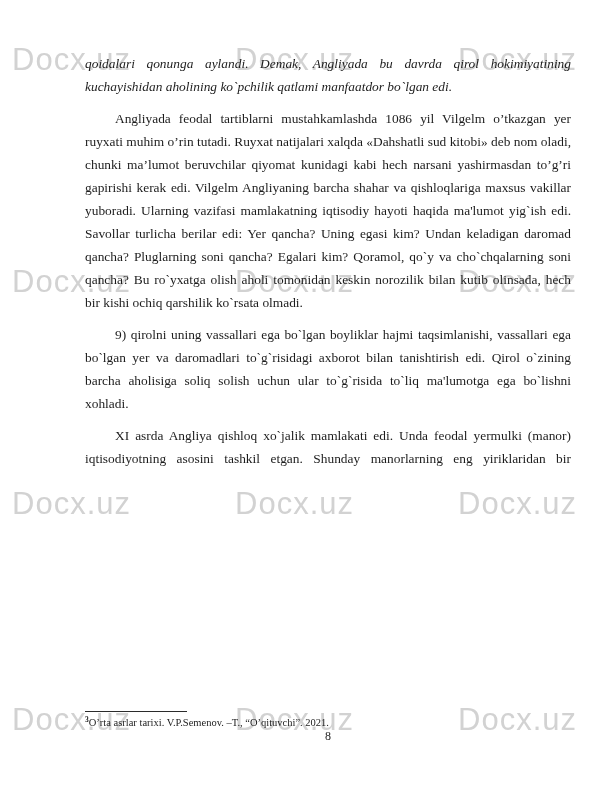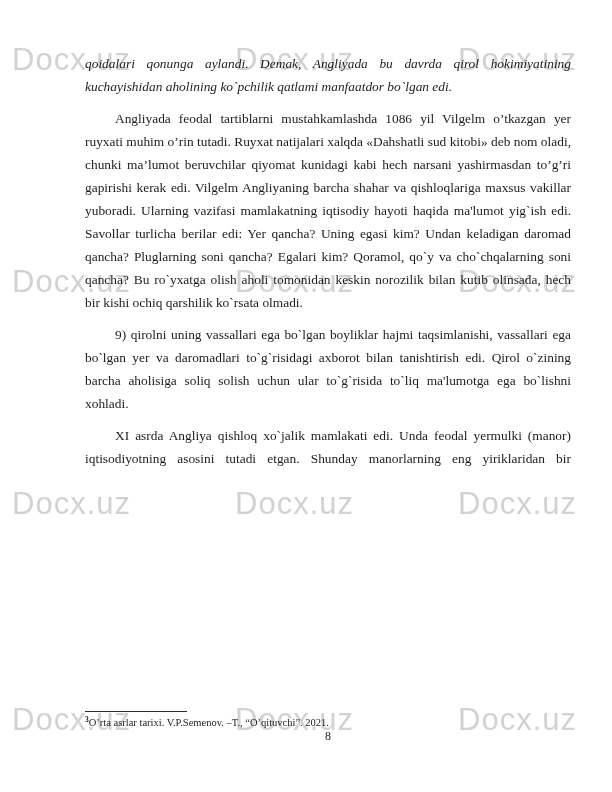--- a/index.html
+++ b/index.html
@@ -91,20 +91,20 @@
       <span class="watermark" style="left: 235px; top: 486px;">Docx.uz</span>
       <span class="watermark" style="left: 458px; top: 486px;">Docx.uz</span>
       <span class="watermark" style="left: 12px; top: 702px;">Docx.uz</span>
       <span class="watermark" style="left: 235px; top: 702px;">Docx.uz</span>
       <span class="watermark" style="left: 458px; top: 702px;">Docx.uz</span>
     </div>
   <div class="content" id="text-content">
       <p class="no-indent"><span>qoidalari qonunga aylandi. Demak, Angliyada bu davrda qirol hokimiyatining kuchayishidan aholining ko`pchilik qatlami manfaatdor bo`lgan edi.</span></p>
       <p class=""><span>Angliyada feodal tartiblarni mustahkamlashda 1086 yil Vilgelm o’tkazgan yer ruyxati muhim o’rin tutadi. Ruyxat natijalari xalqda «Dahshatli sud kitobi» deb nom oladi, chunki ma’lumot beruvchilar qiyomat kunidagi kabi hech narsani yashirmasdan to’g’ri gapirishi kerak edi. Vilgelm Angliyaning barcha shahar va qishloqlariga maxsus vakillar yuboradi. Ularning vazifasi mamlakatning iqtisodiy hayoti haqida ma'lumot yig`ish edi. Savollar turlicha berilar edi: Yer qancha? Uning egasi kim? Undan keladigan daromad qancha? Pluglarning soni qancha? Egalari kim? Qoramol, qo`y va cho`chqalarning soni qancha? Bu ro`yxatga olish aholi tomonidan keskin norozilik bilan kutib olinsada, hech bir kishi ochiq qarshilik ko`rsata olmadi.</span></p>
       <p class=""><span>9) qirolni uning vassallari ega bo`lgan boyliklar hajmi taqsimlanishi, vassallari ega bo`lgan yer va daromadlari to`g`risidagi axborot bilan tanishtirish edi. Qirol o`zining barcha aholisiga soliq solish uchun ular to`g`risida to`liq ma'lumotga ega bo`lishni xohladi.</span></p>
-      <p class=" force-justify"><span>XI asrda Angliya qishloq xo`jalik mamlakati edi. Unda feodal yermulki (manor) iqtisodiyotning asosini tutadi etgan. Shunday manorlarning eng yiriklaridan bir</span></p>
+      <p class=" force-justify"><span>XI asrda Angliya qishloq xo`jalik mamlakati edi. Unda feodal yermulki (manor) iqtisodiyotning asosini tashkil etgan. Shunday manorlarning eng yiriklaridan bir</span></p>
     </div>
   <div class="footnote">
     <div class="footnote-rule"></div>
     <div class="footnote-text"><sup class="fn-ref">3</sup><span>O’rta asrlar tarixi. V.P.Semenov. –T., “O’qituvchi”. 2021.</span></div>
   </div>
   <div class="page-number">8</div>
 </div>
 
 </body></html>

